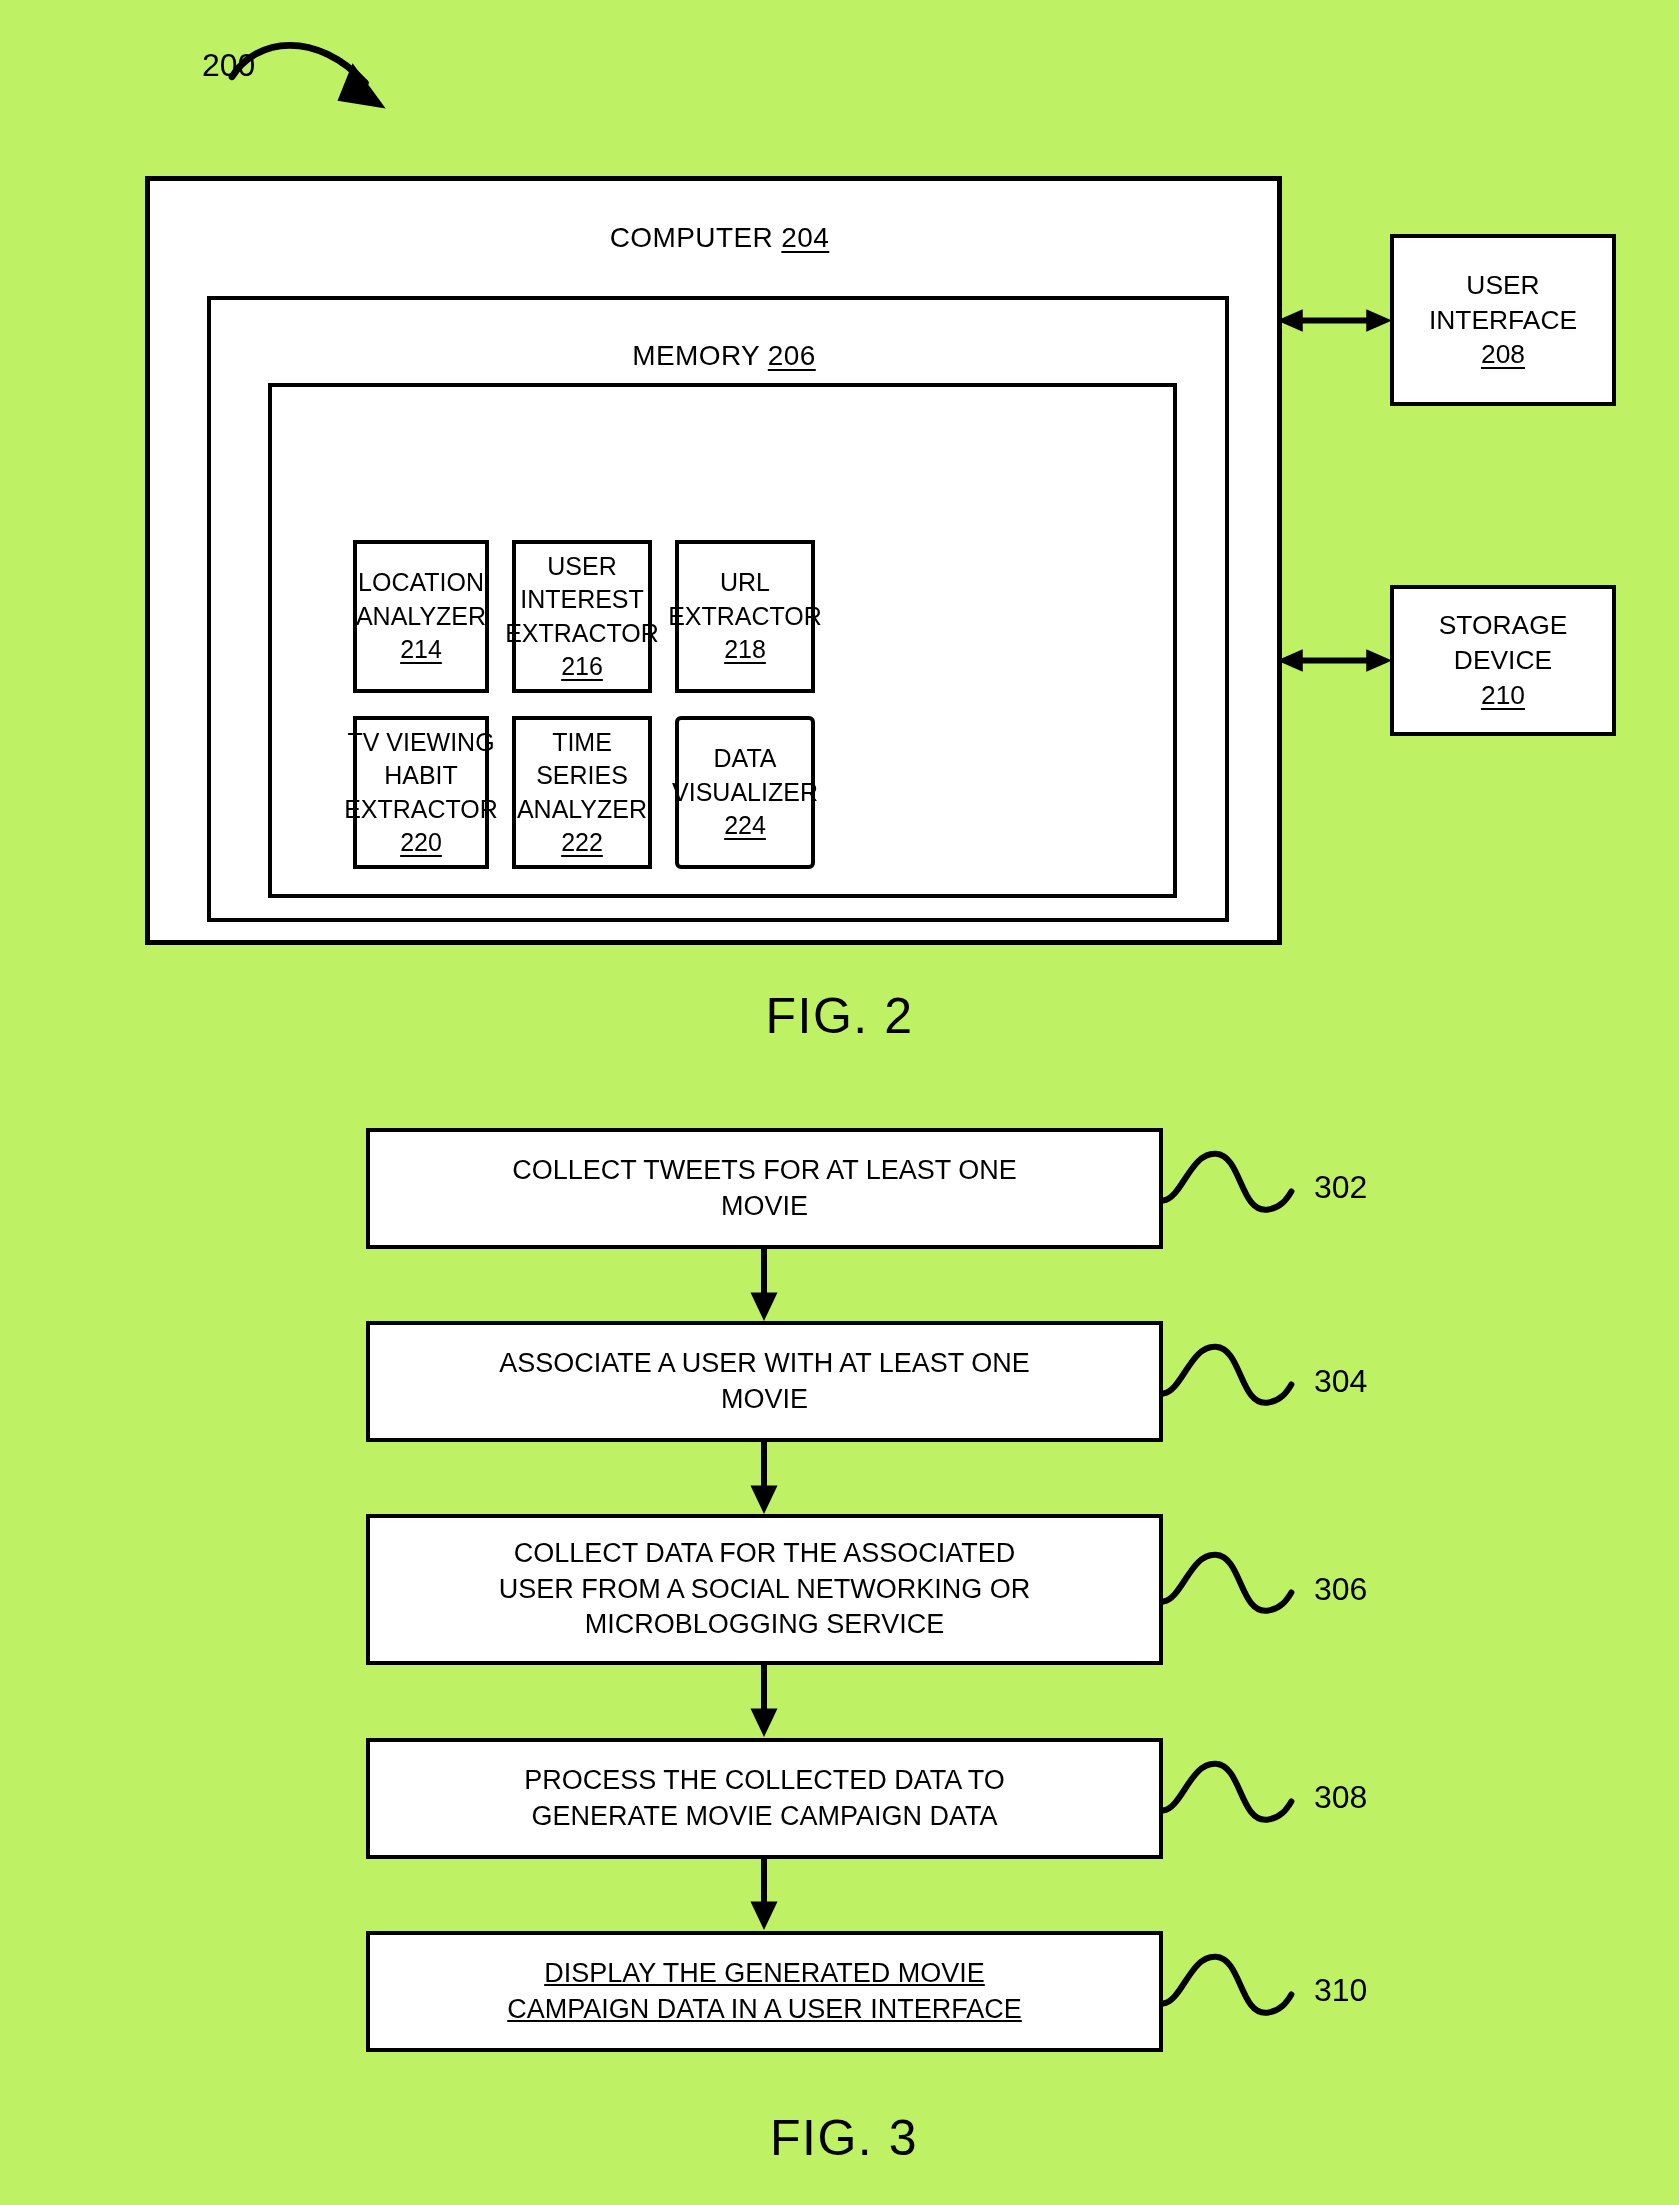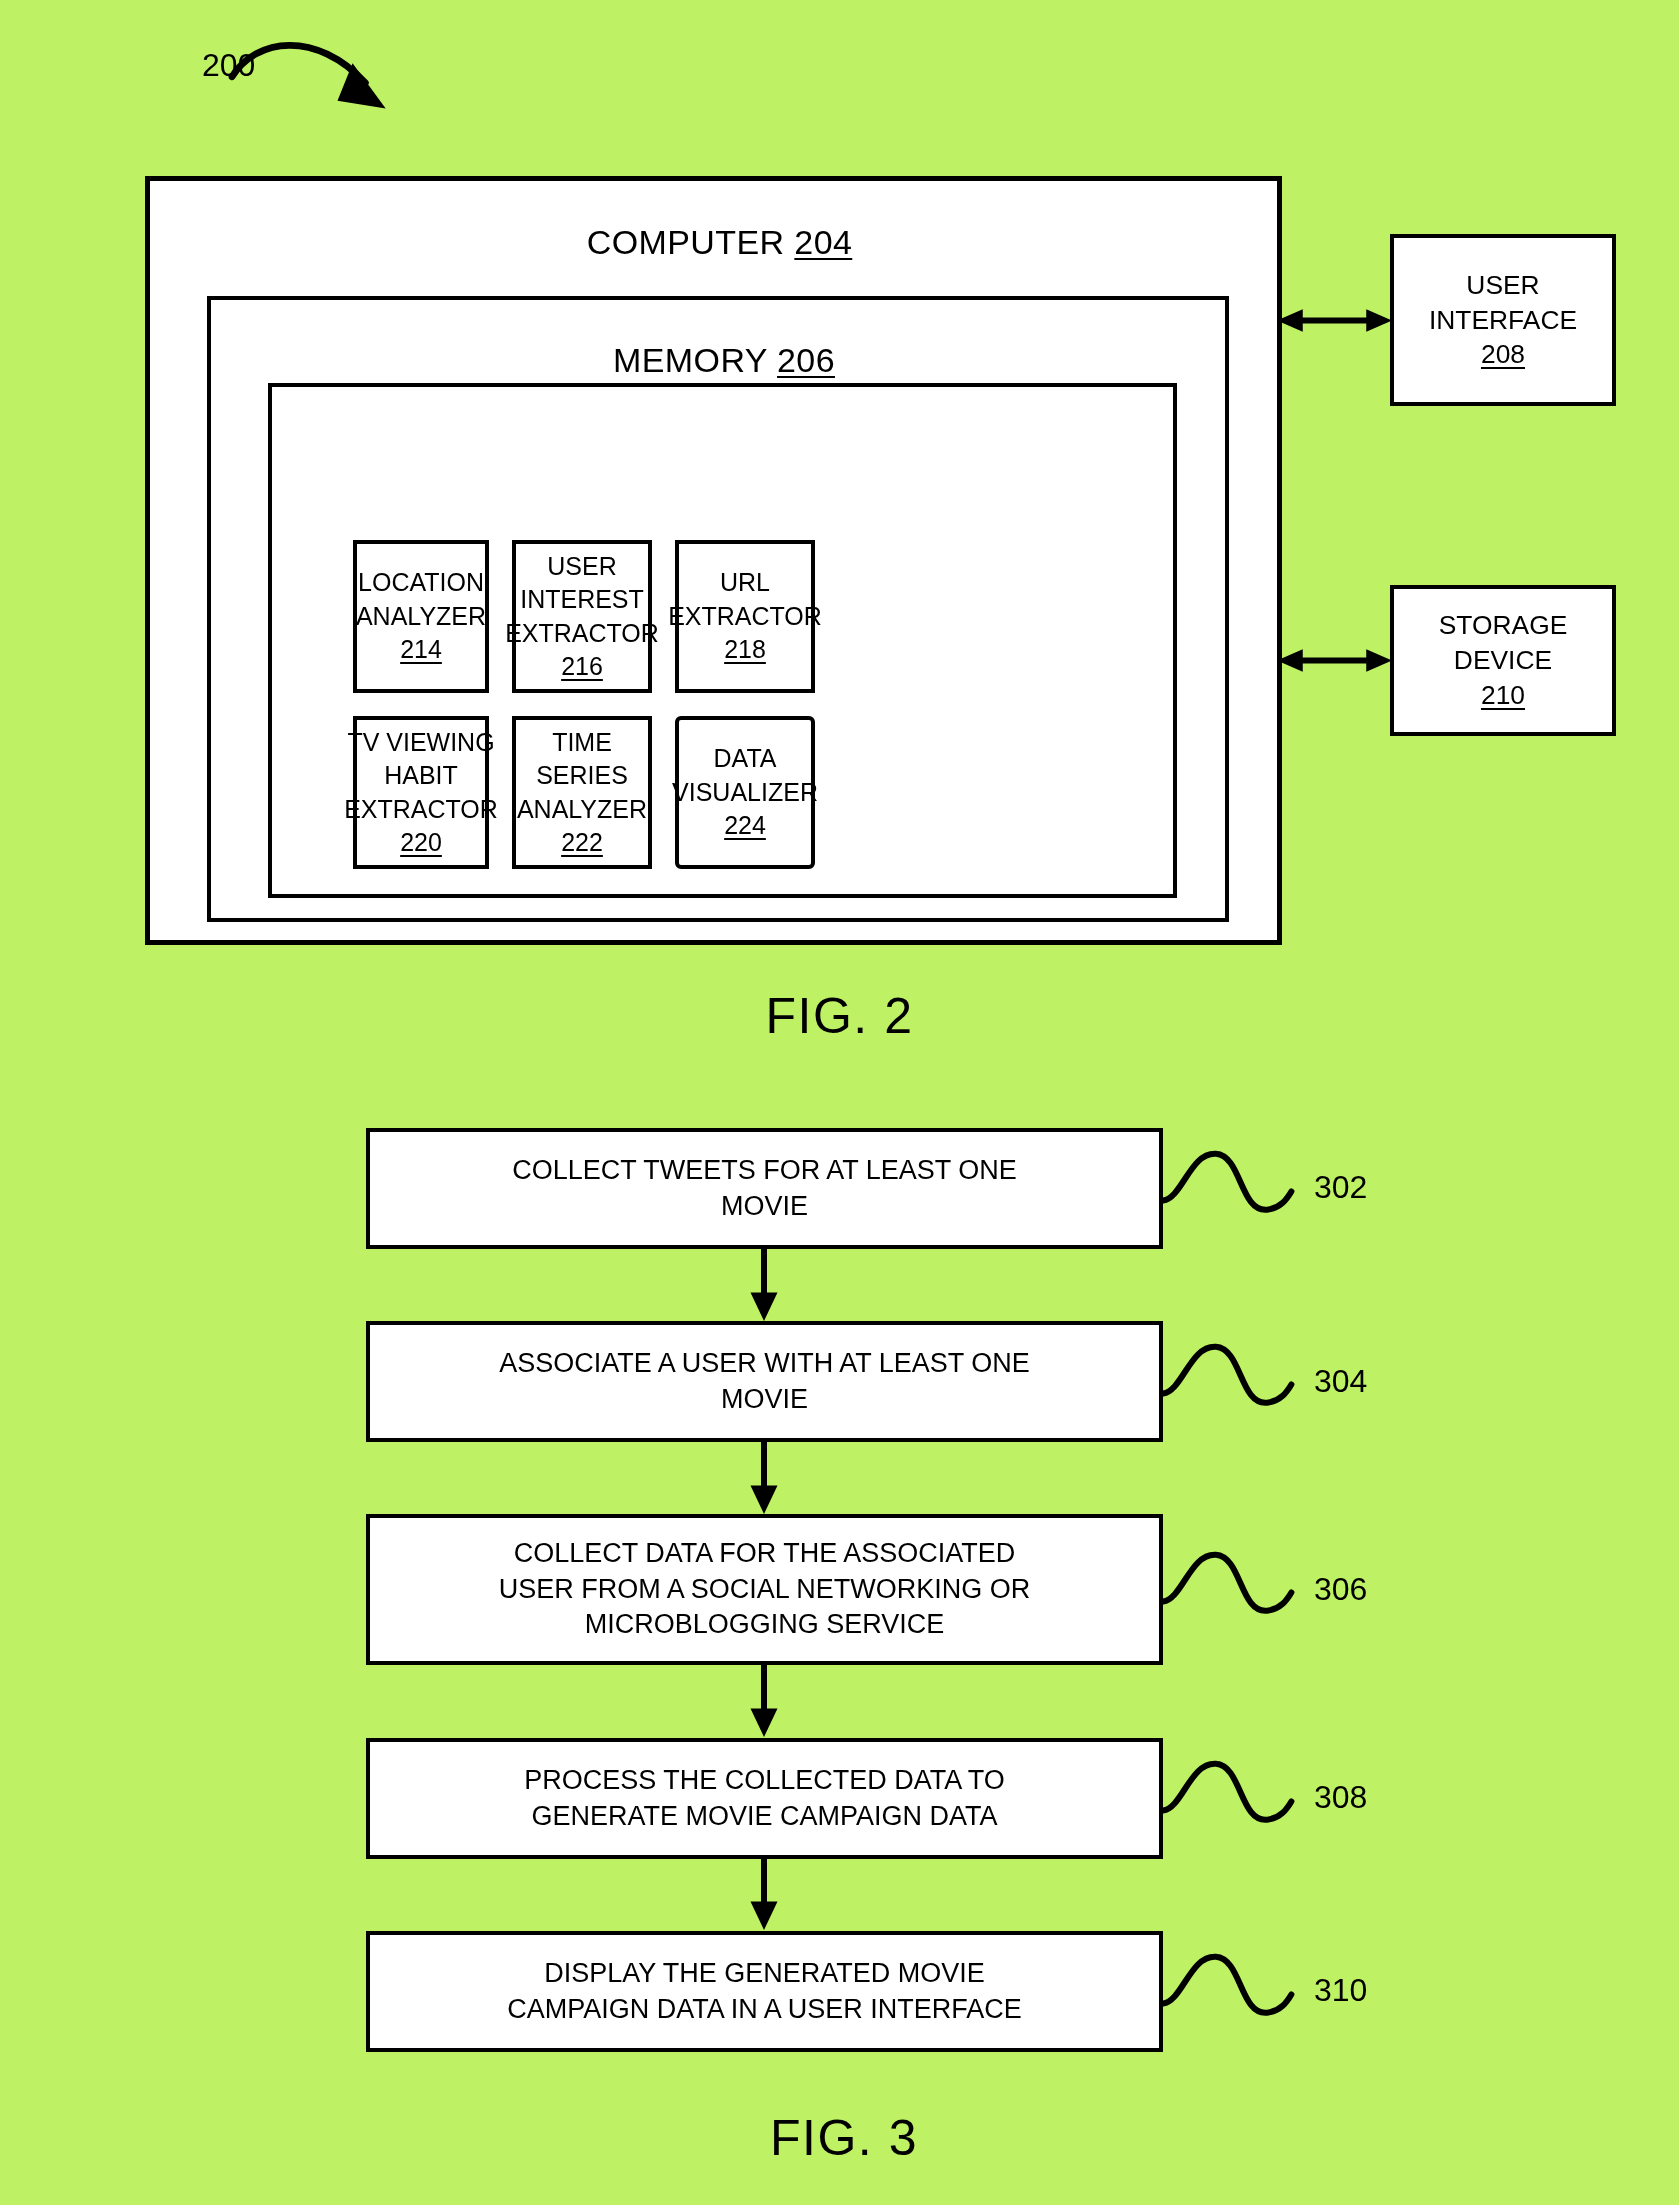--- a/index.html
+++ b/index.html
@@ -61,21 +61,21 @@
     height: 515px;
     border-width: 4.5px;
     display: block;
   }
 
   .shell-title {
     position: absolute;
     left: 0;
     right: 0;
     text-align: center;
-    font-size: 34px;
+    font-size: 28px;
     letter-spacing: 0.4px;
     line-height: 1.3;
     padding-left: 12px;
   }
   #computer-title { top: 39px; }
   #memory-title   { top: 38px; }
   #module-title   { top: 35px; }
 
   .ref {
     text-decoration: underline;
@@ -317,21 +317,21 @@
     <svg class="squiggle" style="top:1753px;" viewBox="0 0 200 120">
       <path d="M 8 76 C 34 72, 44 12, 78 14 C 112 16, 110 92, 146 88 C 164 86, 172 74, 178 64" fill="none" stroke="#000" stroke-width="8" stroke-linecap="round"></path>
     </svg>
     <div class="squiggle-label" style="top:1779px;">308</div>
 
     <svg class="flow-connector" style="top:1858px; height:72px;" viewBox="0 0 56 96">
       <line x1="28" y1="0" x2="28" y2="62" stroke="#000" stroke-width="8"></line>
       <polygon points="28,96 10,58 46,58" fill="#000"></polygon>
     </svg>
 
-    <div class="flow-box" style="top:1931px; height:121px;">
+    <div class="flow-box" style="top:1931px; height:121px;text-decoration:underline;">
       <span class="box-label">DISPLAY THE GENERATED MOVIE
 CAMPAIGN DATA IN A USER INTERFACE</span>
     </div>
     <svg class="squiggle" style="top:1946px;" viewBox="0 0 200 120">
       <path d="M 8 76 C 34 72, 44 12, 78 14 C 112 16, 110 92, 146 88 C 164 86, 172 74, 178 64" fill="none" stroke="#000" stroke-width="8" stroke-linecap="round"></path>
     </svg>
     <div class="squiggle-label" style="top:1972px;">310</div>
 
     <div class="fig-caption" id="fig3-caption">FIG. 3</div>
   </div>

